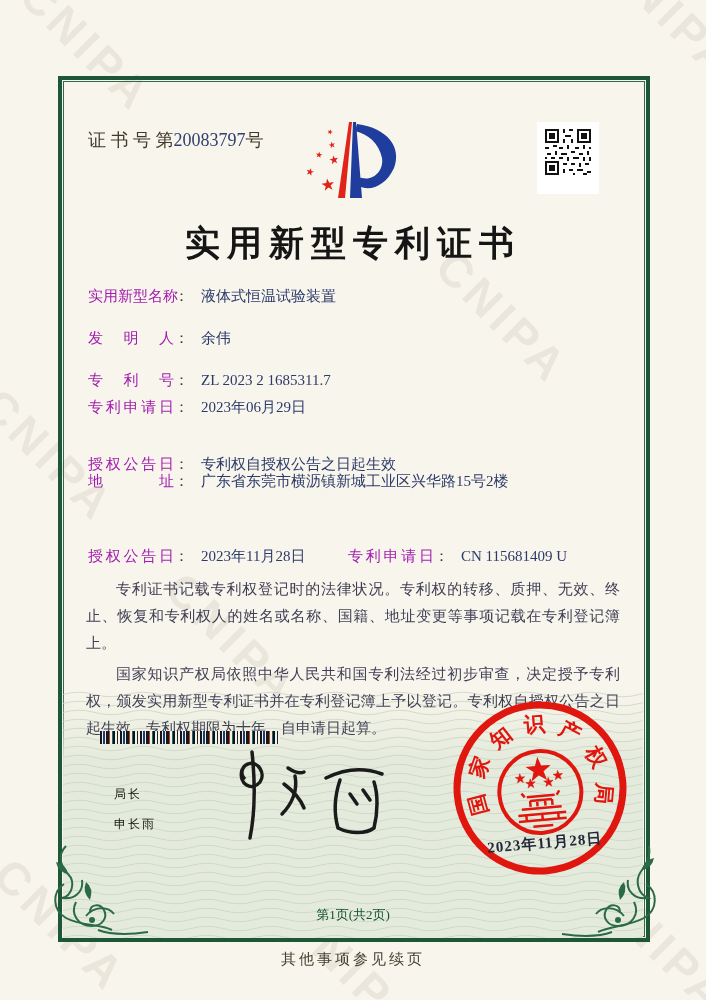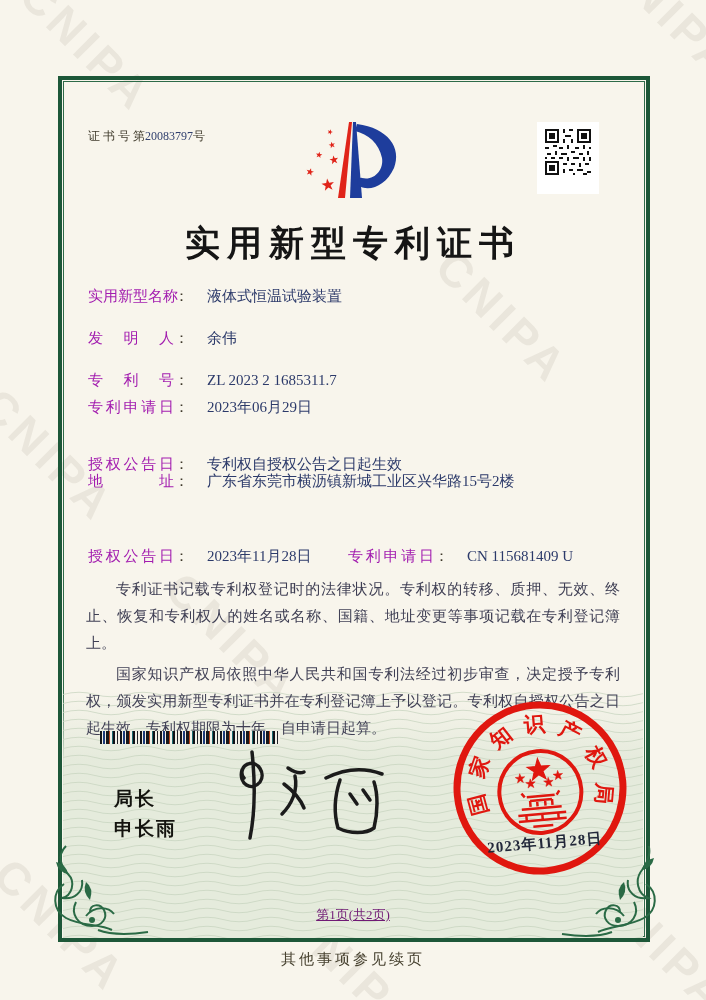--- a/index.html
+++ b/index.html
@@ -5,52 +5,52 @@
   html,body{margin:0;padding:0;}
   body{width:706px;height:1000px;position:relative;background:#f8f5ec;overflow:hidden;
        font-family:"Liberation Serif",serif;}
   .wm{position:absolute;font-family:"Liberation Sans",sans-serif;font-weight:bold;
       font-size:46px;letter-spacing:5px;color:rgba(96,90,66,0.09);
       transform:rotate(45deg);white-space:nowrap;pointer-events:none;}
   .border-outer{position:absolute;left:58px;top:76px;width:584px;height:858px;
       border:4px solid #1d5738;}
   .border-inner{position:absolute;left:1px;top:1px;right:1px;bottom:1px;
       border:1px solid #2e6b49;}
-  .cert-no{position:absolute;left:88px;top:128px;font-size:12px;color:#3f3a2b;}
+  .cert-no{position:absolute;left:88px;top:128px;font-size:18px;color:#3f3a2b;}
   .cert-no .num{color:#31406e;}
   .title{position:absolute;left:58px;top:220px;width:590px;text-align:center;
       font-size:35px;font-weight:bold;color:#151515;letter-spacing:7px;}
   .qrbox{position:absolute;left:537px;top:122px;width:62px;height:72px;background:#ffffff;}
   .row{position:absolute;left:88px;width:548px;height:22px;font-size:15px;white-space:nowrap;}
   .flabel{display:inline-block;width:86px;text-align:justify;text-align-last:justify;
       color:#a21caf;vertical-align:top;}
   .colon{color:#3e382a;}
-  .fvalue{color:#2c3a6a;margin-left:18px;}
+  .fvalue{color:#2c3a6a;margin-left:12px;}
   .grp2{position:absolute;left:260px;top:0;}
   .paras{position:absolute;left:86px;top:576px;width:534px;font-size:15px;line-height:27px;
       color:#3f3f54;text-align:justify;}
   .paras p{margin:0 0 4px 0;text-indent:2em;}
   .panel{position:absolute;left:63px;top:690px;width:580px;height:248px;
       background:linear-gradient(to bottom,rgba(228,234,219,0) 0px,rgba(228,234,219,0.95) 70px,#e5ebdc 120px);}
   .panel svg{position:absolute;left:0;top:0;opacity:.75;}
   .barcode{position:absolute;left:100px;top:731px;width:180px;height:13px;
       background:repeating-linear-gradient(90deg,
         #14161a 0 2px,#f3f1e8 2px 3px,#1b3a7a 3px 5px,#f3f1e8 5px 6px,
         #16181c 6px 9px,#b5441c 9px 10px,#f3f1e8 10px 12px,#1c6b70 12px 13px,
         #101218 13px 15px,#f3f1e8 15px 17px,#22242a 17px 18px,#f3f1e8 18px 20px);}
-  .officer{position:absolute;left:114px;font-size:19px;font-weight:bold;color:#14140f;
+  .officer{position:absolute;left:114px;font-size:12px;font-weight:normal;color:#14140f;
       font-family:"Liberation Sans",sans-serif;letter-spacing:2px;}
   .sig{position:absolute;left:200px;top:746px;}
   .seal{position:absolute;left:452px;top:700px;width:176px;height:176px;transform:rotate(-5deg);}
   .seal-char{position:absolute;left:50%;top:50%;font-size:21px;font-weight:bold;color:#e0170f;
       font-family:"Liberation Sans",sans-serif;}
   .seal-date{position:absolute;left:0;top:134px;width:176px;text-align:center;
       font-size:15px;font-weight:bold;color:#22283a;letter-spacing:1px;}
   .pagenum{position:absolute;left:58px;top:906px;width:590px;text-align:center;
-      font-size:13px;color:#701a75;text-decoration:underline;}
+      font-size:13px;color:#14532d;}
   .note{position:absolute;left:58px;top:950px;width:590px;text-align:center;
       font-size:15px;color:#46412f;letter-spacing:3px;}
   .corner{position:absolute;}
 </style>
 </head>
 <body>
 
 <span class="wm" style="left:4px;top:18px">CNIPA</span>
 <span class="wm" style="left:588px;top:-14px">CNIPA</span>
 <span class="wm" style="left:420px;top:290px">CNIPA</span>

